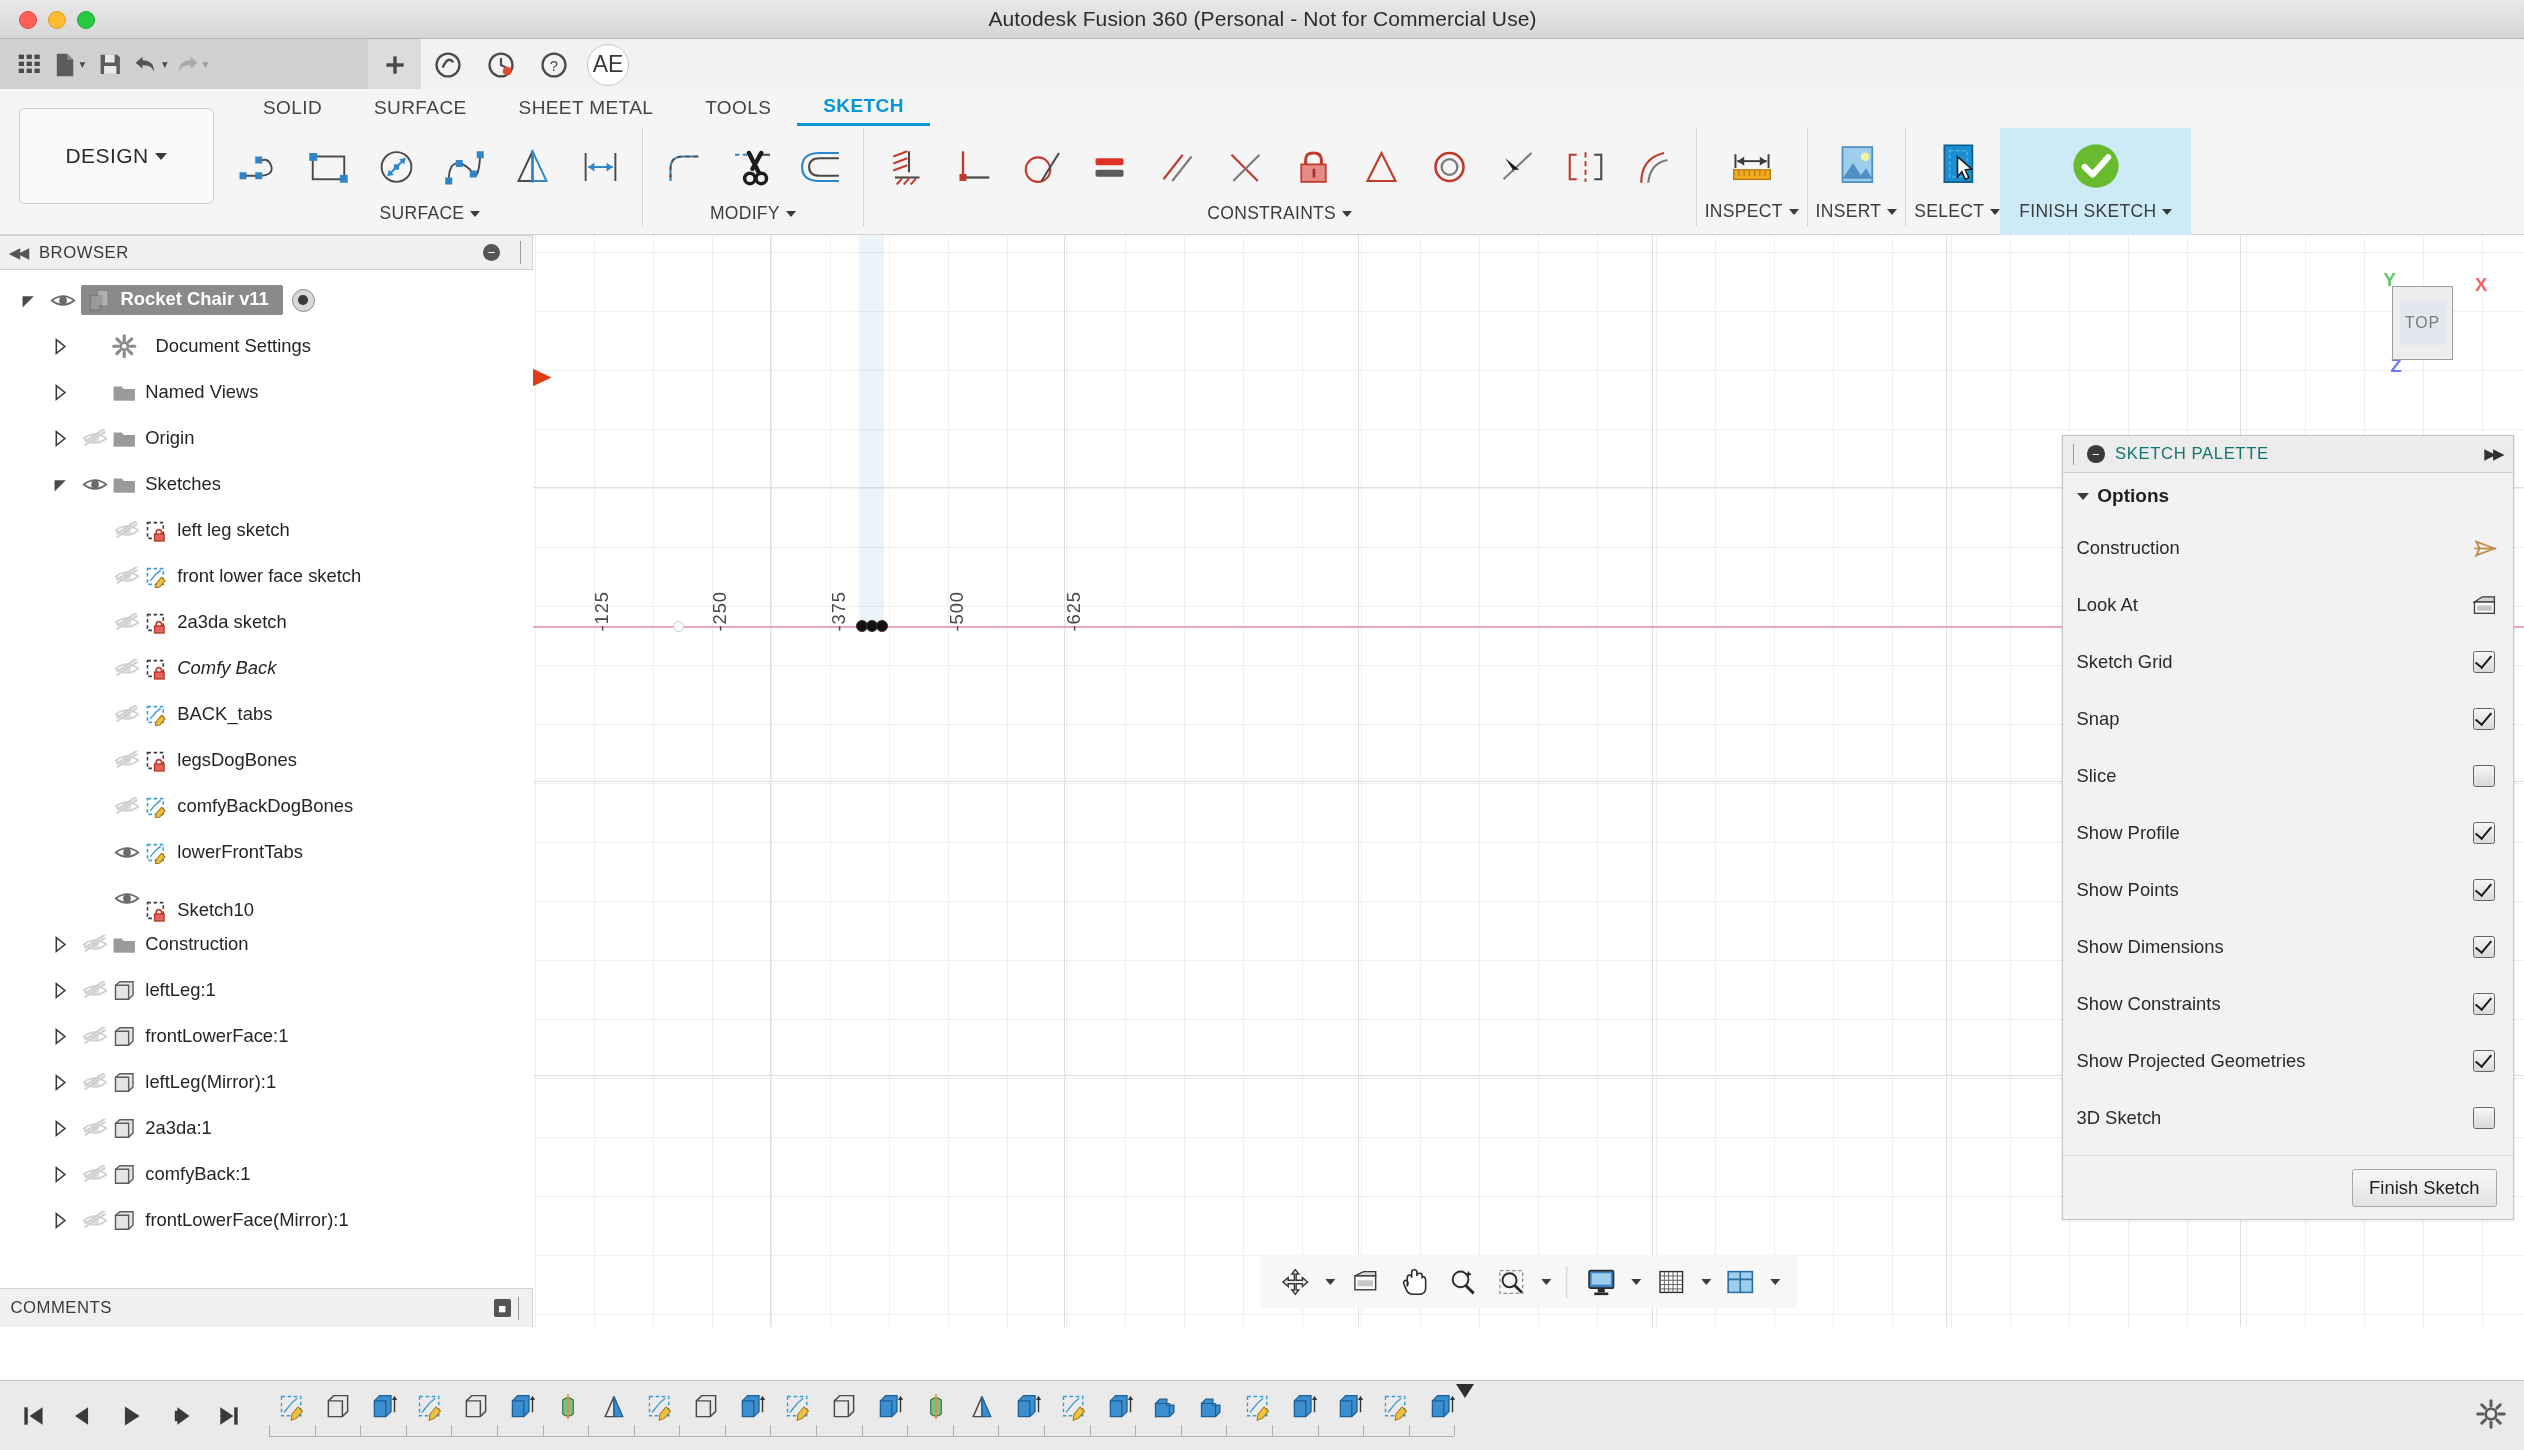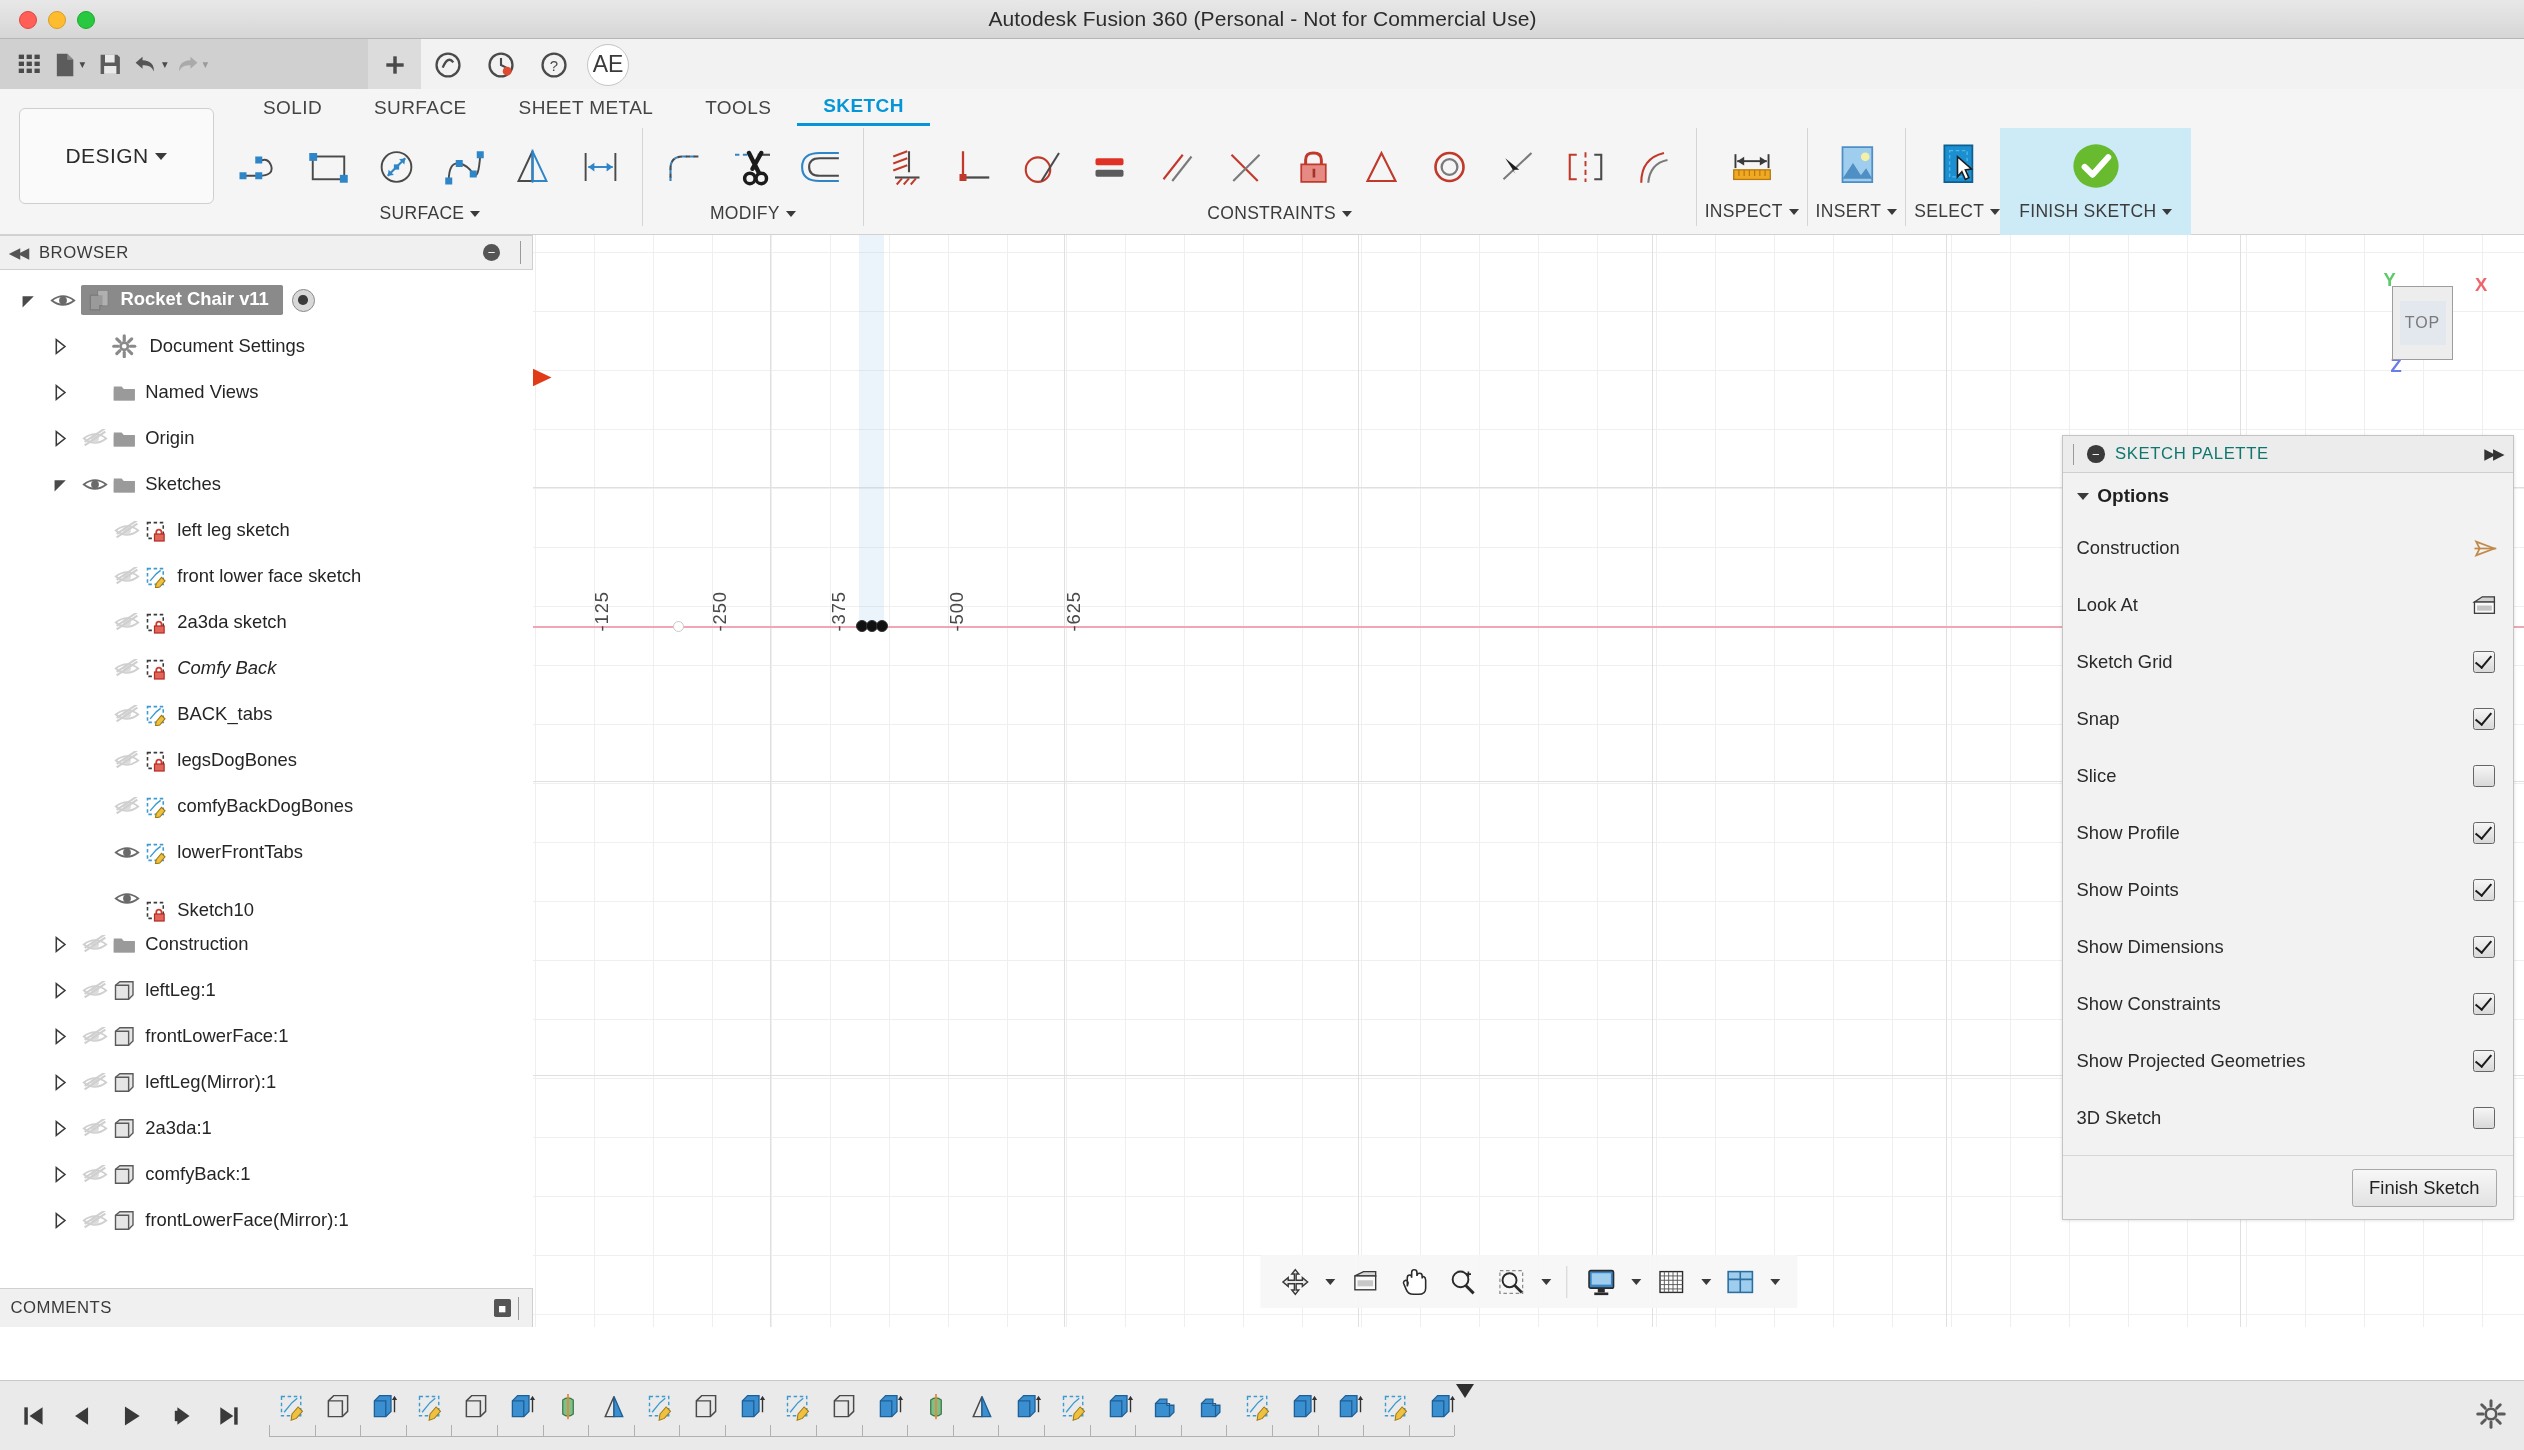--- a/index.html
+++ b/index.html
@@ -838,21 +838,21 @@
         </span>
       </div>
       <div class="trow">
         <div style="width: 42px; flex: 0 0 auto;"></div>
         <div class="tw">
           <svg width="17.5" height="19" viewBox="0 0 20 22">
             <path d="M6 3 L16 11 L6 19 Z" fill="#ffffff" stroke="#3a3a3a" stroke-width="1.8"></path>
           </svg>
         </div>
         <div class="tw"></div>
-        <div style="display: flex; align-items: center; gap: 13px;">
+        <div style="display: flex; align-items: center; gap: 19px;">
           <span style="display: flex; align-items: center;">
             <svg width="24.5" height="24.5" viewBox="0 0 28 28">
               <circle cx="14" cy="14" r="4.2" fill="none" stroke="#8a8a8a" stroke-width="3"></circle>
               <g stroke="#8a8a8a" stroke-width="3.6" stroke-linecap="round">
                 <line x1="14" y1="2" x2="14" y2="7"></line>
                 <line x1="14" y1="21" x2="14" y2="26"></line>
                 <line x1="2" y1="14" x2="7" y2="14"></line>
                 <line x1="21" y1="14" x2="26" y2="14"></line>
                 <line x1="5.5" y1="5.5" x2="9" y2="9"></line>
                 <line x1="19" y1="19" x2="22.5" y2="22.5"></line>

